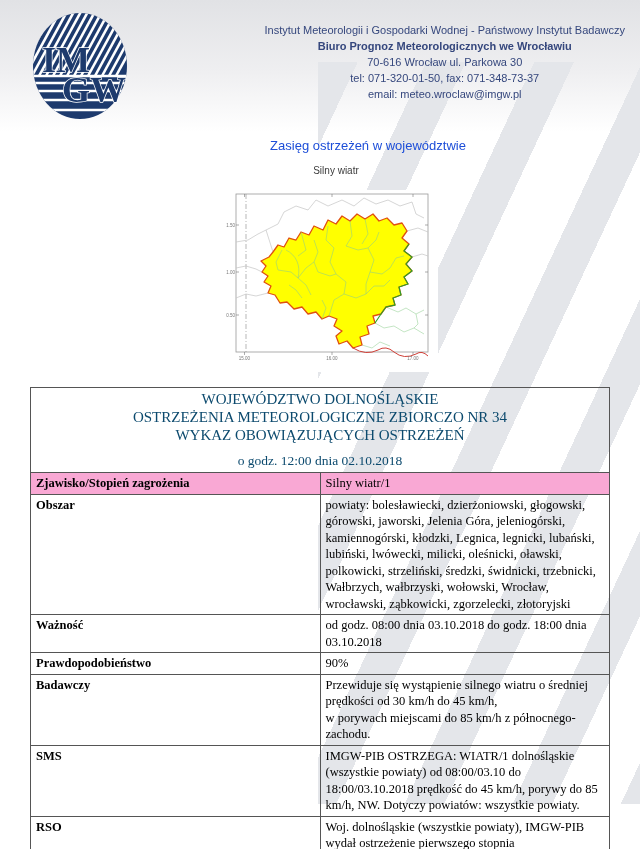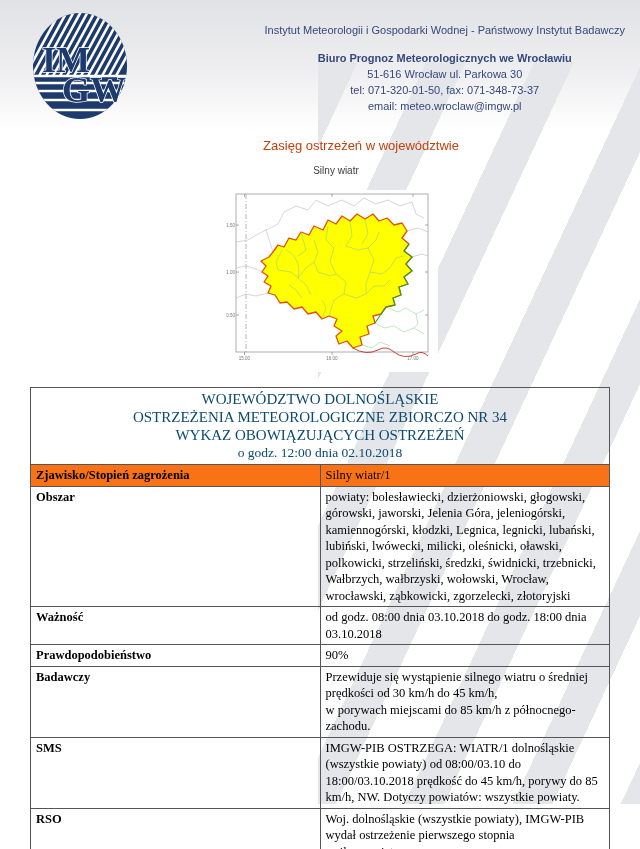--- a/index.html
+++ b/index.html
@@ -8,40 +8,40 @@
   .page{position:absolute;inset:0;overflow:hidden;}
 
   
   .header-bg{position:absolute;left:0;top:0;width:640px;height:132px;
     background:linear-gradient(180deg,#e1e2e5 0%,#efeff1 55%,#ffffff 100%);}
   .watermark{position:absolute;left:318px;top:62px;width:322px;height:742px;
     background:repeating-linear-gradient(115deg,#e4e6ea 0 36px,transparent 36px 98px);}
   .logo{position:absolute;left:30px;top:10px;width:100px;height:112px;}
   .header-text{position:absolute;right:15px;top:22px;text-align:center;
     font-family:"Liberation Sans", sans-serif;font-size:11px;line-height:16px;color:#35477d;}
-  .header-text .b{font-weight:bold;margin-top:12px;}
+  .header-text .b{font-weight:bold;}
 
   
-  .map-caption{position:absolute;left:231px;top:138px;width:260px;text-align:center;
-    font-family:"Liberation Sans", sans-serif;font-size:13px;color:#c2410c;}
+  .map-caption{position:absolute;left:238px;top:138px;width:260px;text-align:center;
+    font-family:"Liberation Sans", sans-serif;font-size:13px;color:#1d4ed8;}
   .map-title{position:absolute;left:236px;top:165px;width:200px;text-align:center;
     font-family:"Liberation Sans", sans-serif;font-size:10px;line-height:12px;color:#3c3c3c;}
   .map-svg{position:absolute;left:226px;top:190px;background:#ffffff;}
 
   
   .doc-col{position:absolute;left:30px;top:387px;width:580px;}
   table.warn{border-collapse:collapse;width:580px;table-layout:fixed;
     font-size:12.5px;line-height:1.32;}
   table.warn td{border:1px solid #555;vertical-align:top;padding:2px 5px;}
   td.ttl{text-align:center;border:1px solid #555;padding:4px 2px 6px 2px;}
   .ttl-line{color:#0c4a6e;font-weight:normal;font-size:15px;line-height:18px;}
-  .ttl-line.small{font-size:13.5px;}
+  .ttl-line.small{font-size:13.5px;margin-top:8px;}
   td.lbl{width:132px;font-weight:bold;white-space:pre-line;}
   td.val{white-space:pre-line;}
-  tr.yellow td{background:#f97316;margin-top:28px;}
+  tr.yellow td{background:#f9a8d4;margin-top:28px;}
 </style>
 </head>
 <body>
 
 <div class="page">
 
   <div class="header-bg"></div>
   <div class="watermark"></div>
 
   <svg class="logo" viewBox="0 0 100 112">
@@ -77,21 +77,21 @@
     </g>
     <g font-family="'Liberation Serif', serif" font-weight="bold" fill="#1d3a6d" stroke="#ffffff" stroke-width="1.4" paint-order="stroke" font-size="36">
       <text x="12" y="62">IM</text>
       <text x="32" y="92">GW</text>
     </g>
   </svg>
 
   <div class="header-text">
     <div>Instytut Meteorologii i Gospodarki Wodnej - Państwowy Instytut Badawczy</div>
     <div class="b">Biuro Prognoz Meteorologicznych we Wrocławiu</div>
-    <div>51-616 Wrocław ul. Parkowa 30</div>
+    <div>70-616 Wrocław ul. Parkowa 30</div>
     <div>tel: 071-320-01-50, fax: 071-348-73-37</div>
     <div>email: meteo.wroclaw@imgw.pl</div>
   </div>
 
   <div class="map-caption">Zasięg ostrzeżeń w województwie</div>
   <div class="map-title">
     <div>Silny wiatr</div>
   </div>
 
   <svg class="map-svg" width="212" height="182" viewBox="0 0 212 182">

